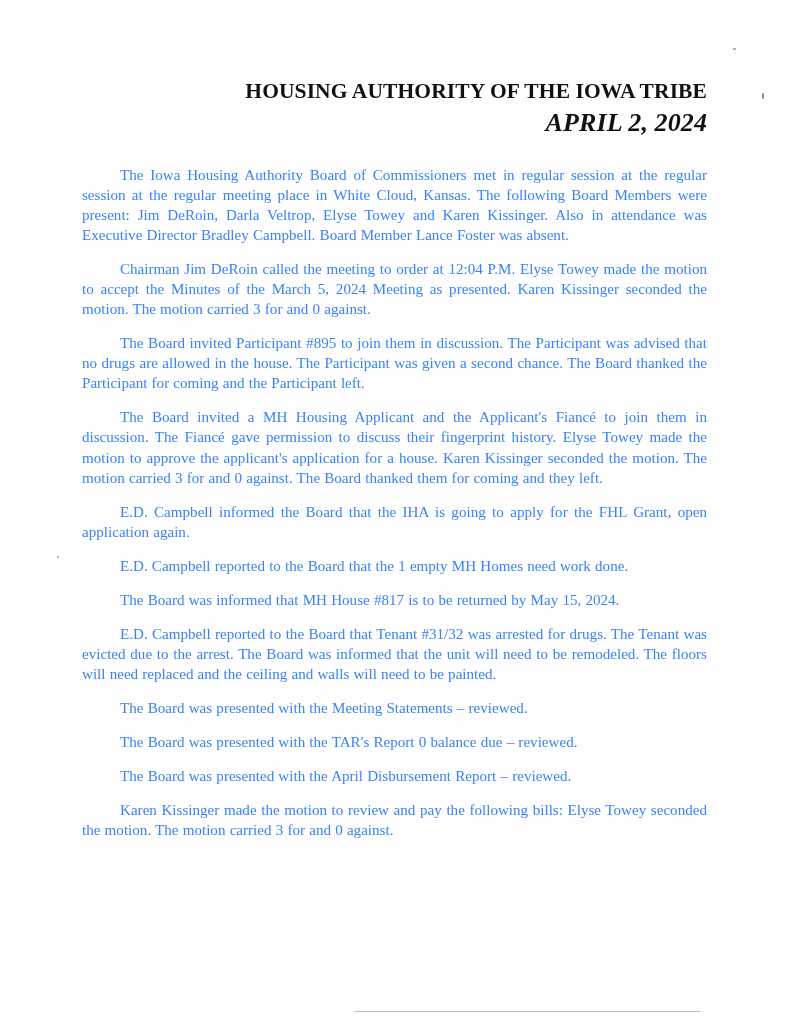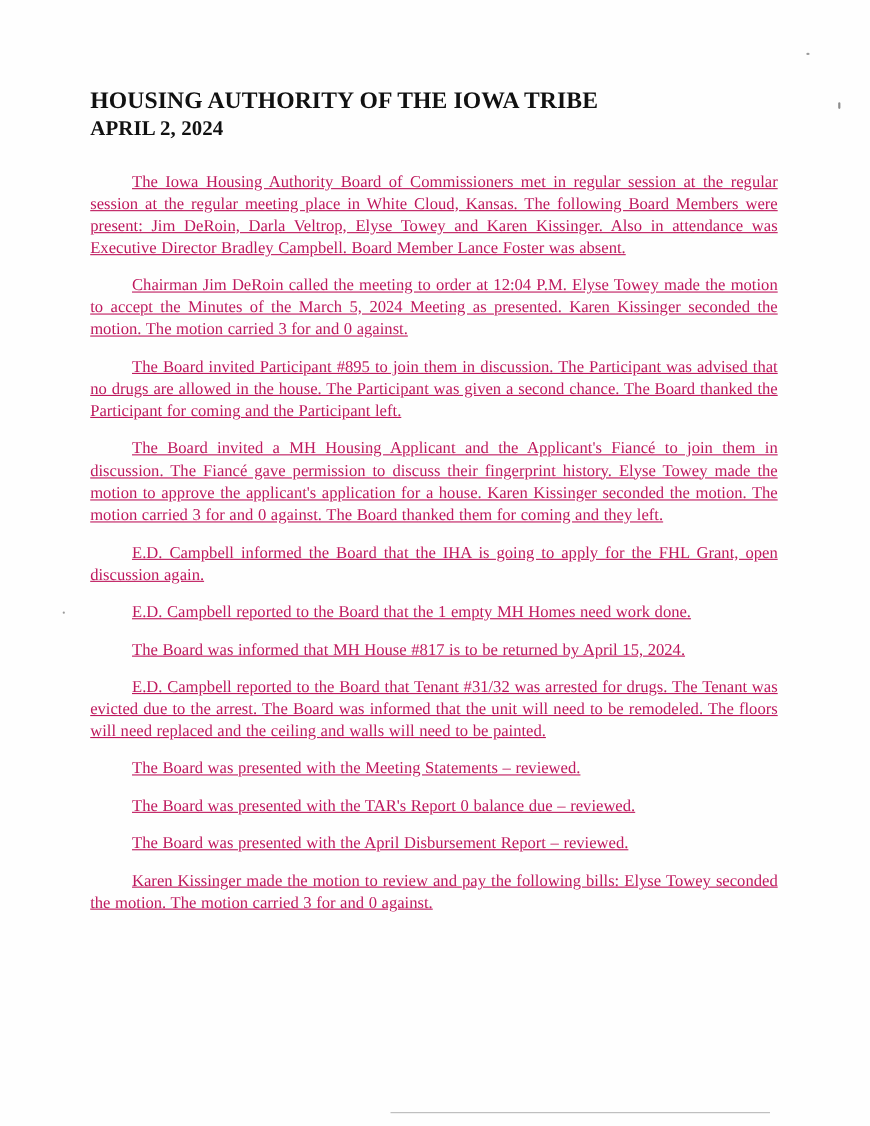--- a/index.html
+++ b/index.html
@@ -23,47 +23,46 @@
     box-sizing: border-box;
     padding: 0;
   }
   .content {
     position: absolute;
     left: 82px;
     top: 78px;
     width: 625px;
   }
   .doc-title {
-    text-align: left;
+    text-align: right;
     font-weight: bold;
     font-size: 21.5px;
     line-height: 1.28;
     letter-spacing: 0.1px;
     color: #111;
     margin: 0;
   }
   .doc-title .line {
     display: block;
     white-space: nowrap;
   }
   .doc-title .line1 { font-size: 21.5px; }
   .doc-title .line2 { font-size: 21.5px; }
-  .doc-title .line3 { font-size: 19px; }
+  .doc-title .line3 { font-size: 26px; font-style: italic; }
   .body-text {
     margin-top: 26px;
   }
   p.para {
     margin: 0 0 14px 0;
     font-size: 15.1px;
     line-height: 1.33;
     text-align: justify;
     text-indent: 38px;
-    color: #be185d;
+    color: #3b82f6;
     word-spacing: 0.4px;
-    text-decoration: underline;
   }
   p.para.last {
     margin-bottom: 0;
   }
   .bottom-rule {
     position: absolute;
     left: 355px;
     top: 1011px;
     width: 345px;
     height: 1px;
@@ -92,23 +91,23 @@
     <h1 class="doc-title">
       <span class="line line1">HOUSING AUTHORITY OF THE IOWA TRIBE</span>
       <span class="line line3">APRIL 2, 2024</span>
     </h1>
 
     <div class="body-text">
       <p class="para">The Iowa Housing Authority Board of Commissioners met in regular session at the regular session at the regular meeting place in White Cloud, Kansas.  The following Board Members were present:  Jim DeRoin, Darla Veltrop, Elyse Towey and Karen Kissinger.  Also in attendance was Executive Director Bradley Campbell.  Board Member Lance Foster was absent.</p>
       <p class="para">Chairman Jim DeRoin called the meeting to order at 12:04 P.M.    Elyse Towey made the motion to accept the Minutes of the March 5, 2024 Meeting as presented.    Karen Kissinger seconded the motion. The motion carried 3 for and 0 against.</p>
       <p class="para">The Board invited Participant #895 to join them in discussion.  The Participant was advised that no drugs are allowed in the house.  The Participant was given a second chance.  The Board thanked the Participant for coming and the Participant left.</p>
       <p class="para">The Board invited a MH Housing Applicant and the Applicant's Fiancé to join them in discussion.  The Fiancé gave permission to discuss their fingerprint history.  Elyse Towey made the motion to approve the applicant's application for a house.  Karen Kissinger seconded the motion.  The motion carried 3 for and 0 against.  The Board thanked them for coming and they left.</p>
-      <p class="para">E.D. Campbell informed the Board that the IHA is going to apply for the FHL Grant, open discussion again.</p>
+      <p class="para">E.D. Campbell informed the Board that the IHA is going to apply for the FHL Grant, open application again.</p>
       <p class="para">E.D. Campbell reported to the Board that the 1 empty MH Homes need work done.</p>
-      <p class="para">The Board was informed that MH House #817 is to be returned by April 15, 2024.</p>
+      <p class="para">The Board was informed that MH House #817 is to be returned by May 15, 2024.</p>
       <p class="para">E.D. Campbell reported to the Board that Tenant #31/32 was arrested for drugs.  The Tenant was evicted due to the arrest.  The Board was informed that the unit will need to be remodeled.  The floors will need replaced and the ceiling and walls will need to be painted.</p>
       <p class="para">The Board was presented with the Meeting Statements – reviewed.</p>
       <p class="para">The Board was presented with the TAR's Report  0 balance due  – reviewed.</p>
       <p class="para">The Board was presented with the April Disbursement Report – reviewed.</p>
       <p class="para last">Karen Kissinger made the motion to review and pay the following bills: Elyse Towey seconded the motion. The motion carried 3 for and 0 against.</p>
     </div>
 
   </div>
 
   <div class="bottom-rule"></div>

